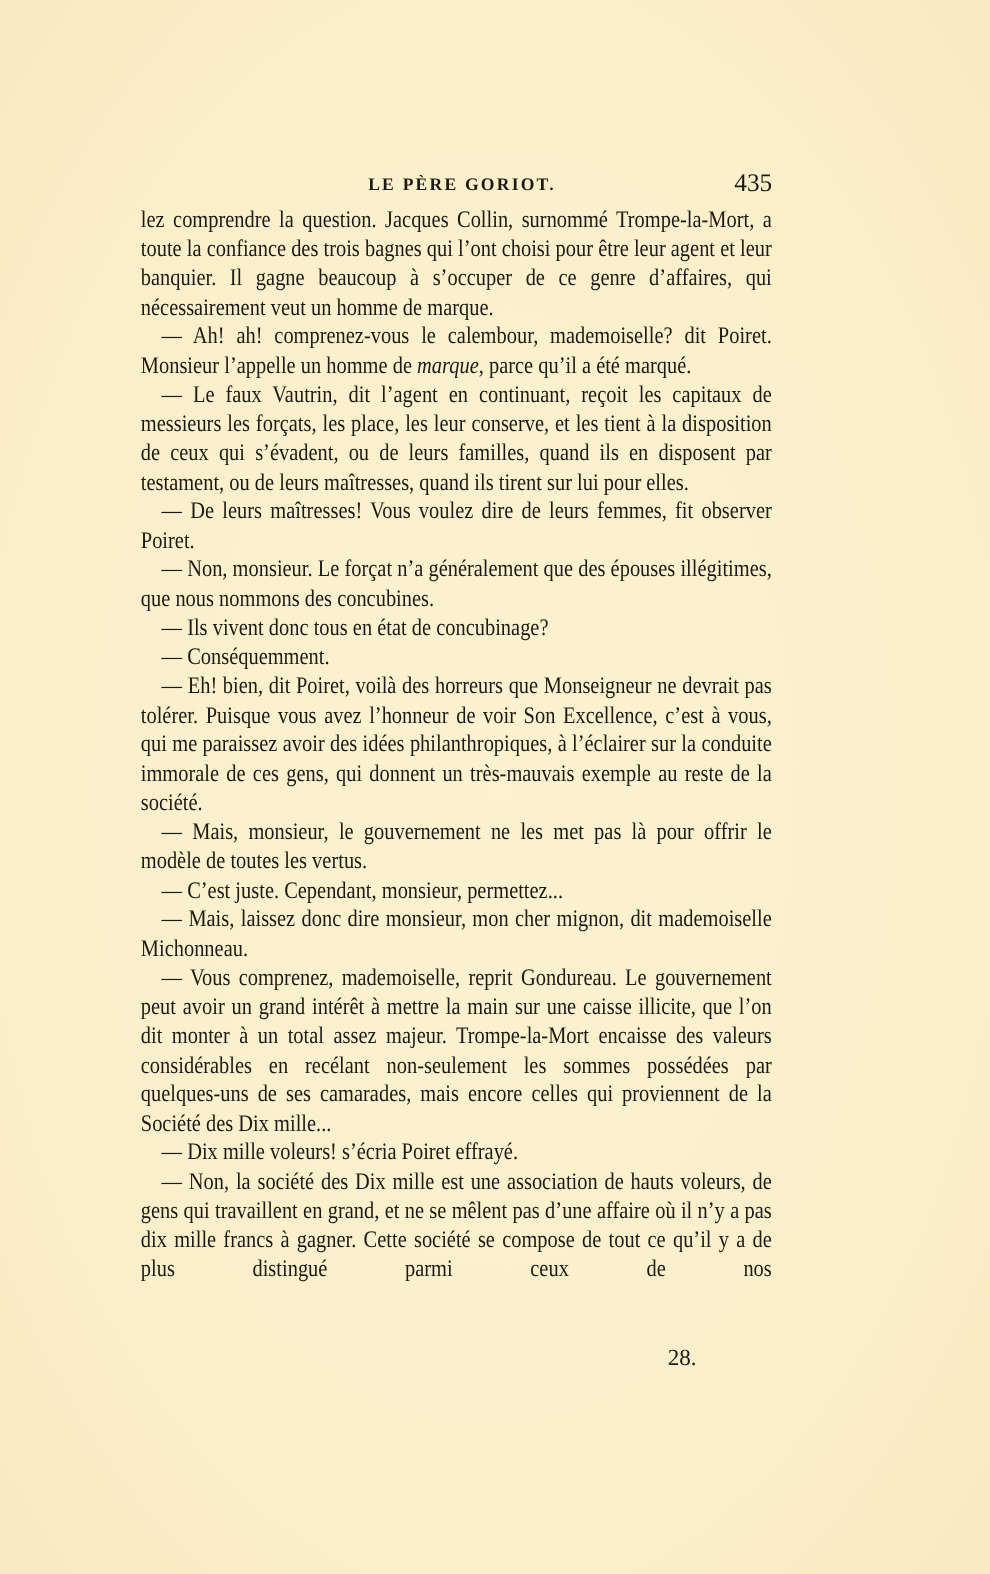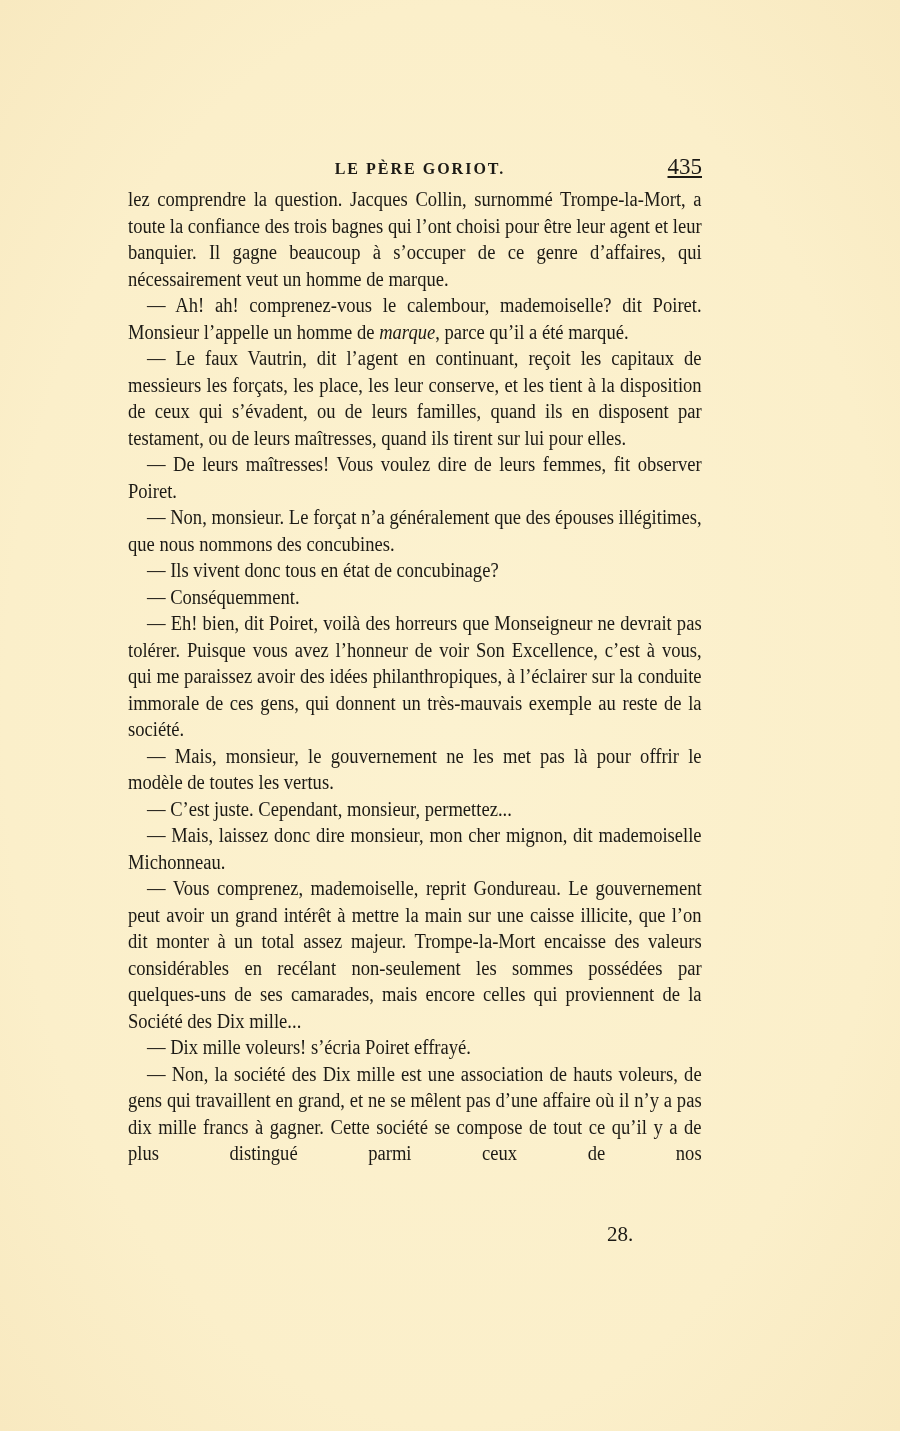--- a/index.html
+++ b/index.html
@@ -37,21 +37,20 @@
       letter-spacing: 2px;
       font-weight: bold;
       top: 8px;
       padding-left: 10px;
     }
     .page-number {
       position: absolute;
       right: 0;
       top: 2px;
       font-size: 23px;
-      text-decoration: underline;
     }
     .body-text {
       position: absolute;
       left: 128px;
       top: 186px;
       width: 574px;
       font-size: 21.6px;
       line-height: 26.5px;
       text-align: justify;
       transform: scaleX(0.86);

